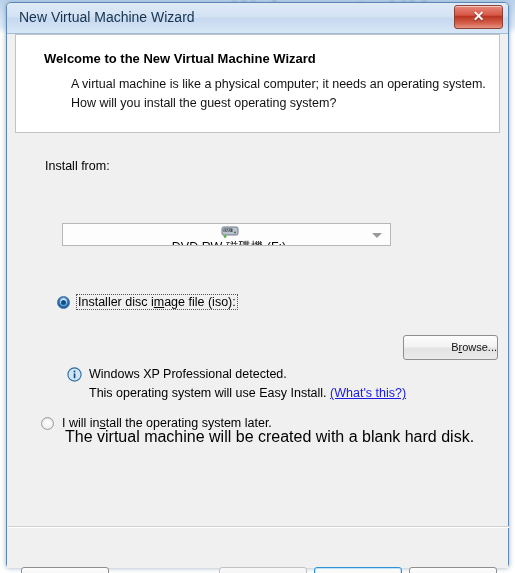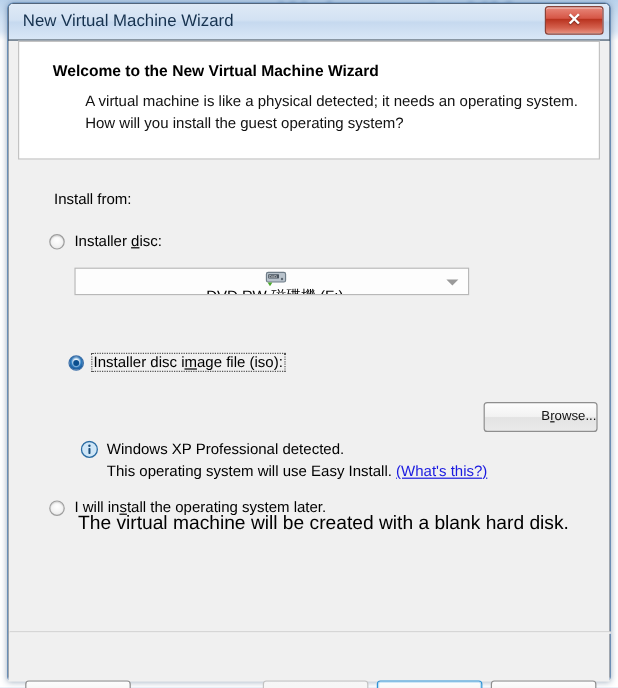--- a/index.html
+++ b/index.html
@@ -44,21 +44,21 @@
 
   
   #dialog {
     position: absolute;
     left: 6px; top: 2px;
     width: 503px;
     height: 565px;
     box-sizing: border-box;
     border: 1px solid #5e88b7;
     border-radius: 5px 5px 3px 3px;
-    background: #000000;
+    background: #fde047;
     box-shadow: 0 1px 5px rgba(40,70,110,.45);
   }
   #titlebar {
     position: relative;
     height: 30px;
     border-radius: 4px 4px 0 0;
     background: linear-gradient(180deg, #dfeaf6 0%, #d3e2f3 45%, #c6d9ef 52%, #d9e7f7 100%);
     border-bottom: 1px solid #9fbcd9;
   }
   #title-text {
@@ -289,29 +289,25 @@
     <div id="title-text">New Virtual Machine Wizard</div>
     <div id="close-button">
       <div class="glyph">✕</div>
     </div>
   </div>
 
   <div id="body-area">
 
     <div id="header-panel">
       <div id="header-title">Welcome to the New Virtual Machine Wizard</div>
-      <div id="header-desc">A virtual machine is like a physical detected; it needs an operating system. How will you install the guest operating system?</div>
+      <div id="header-desc">A virtual machine is like a physical computer; it needs an operating system. How will you install the guest operating system?</div>
     </div>
 
     <div id="install-from-label">Install from:</div>
 
-    <div class="radio-row" style="left:34px; top:159px;">
-      <span class="radio" id="radio-disc"></span>
-      <span class="radio-label"><span>Installer </span><span class="u">d</span><span>isc:</span></span>
-    </div>
 
     <div class="combo disabled" style="left:55px; top:189px; width:329px;flex-direction:column;">
       <span id="dvd-icon">
         <svg width="18" height="15" viewBox="0 0 18 15">
           <rect x="1" y="3" width="16" height="8" rx="1.5" fill="#b9c3cc" stroke="#6f7d88" stroke-width="1"></rect>
           <rect x="2.5" y="4.5" width="9" height="3.5" rx="0.5" fill="#4a5560"></rect>
           <text x="3.2" y="7.6" font-size="3.2" fill="#e8e8e8" font-family="'Liberation Sans',sans-serif">DVD</text>
           <circle cx="14" cy="8.5" r="1" fill="#5a6670"></circle>
           <path d="M2 11.5 L6 11.5 L4 14.5 Z" fill="#4eaa2e"></path>
         </svg>

